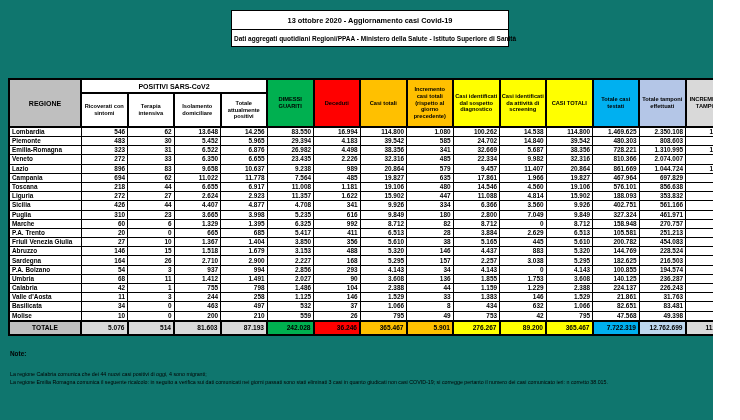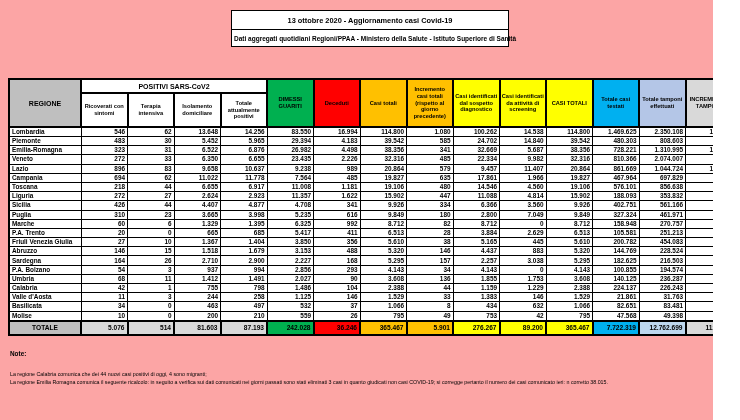--- a/index.html
+++ b/index.html
@@ -1,18 +1,18 @@
 <!DOCTYPE html>
 <html><head>
 <meta charset="utf-8">
 <style>
   * { margin:0; padding:0; box-sizing:border-box; }
   html,body { width:740px; height:420px; background:#ffffff; }
   body { font-family:"Liberation Sans", sans-serif; color:#000; }
-  .page { position:relative; width:713px; height:420px; background:#fca5a5; overflow:hidden; }
+  .page { position:relative; width:713px; height:420px; background:#0f766e; overflow:hidden; }
 
   .title-box { position:absolute; left:231px; top:10px; width:278px; border:1px solid #000; background:#fff; }
   .title-row { padding:5px 2px 4px 2px; text-align:center; font-weight:bold; font-size:7.4px; white-space:nowrap; }
   .title-row.second { border-top:1px solid #000; font-size:6.5px; }
 
   table.covid { position:absolute; left:8px; top:78px; width:723px; border-collapse:collapse; table-layout:fixed; border:2px solid #000; background:#fff; }
   th, td { border:1px solid #000; font-weight:bold; overflow:hidden; }
   thead th { border:2px solid #000; vertical-align:middle; }
   th.regione-h { background:#BFBFBF; font-size:7px; }
   th.group-h { font-size:7px; height:14px; background:#fff; text-align:center; }

